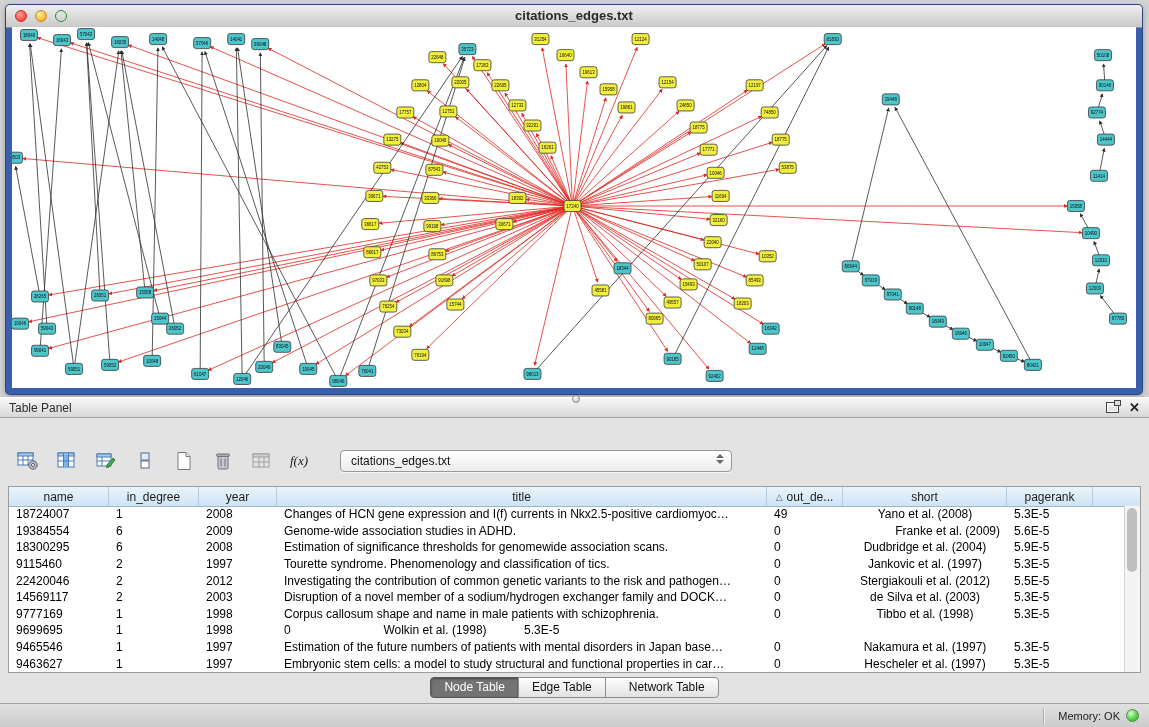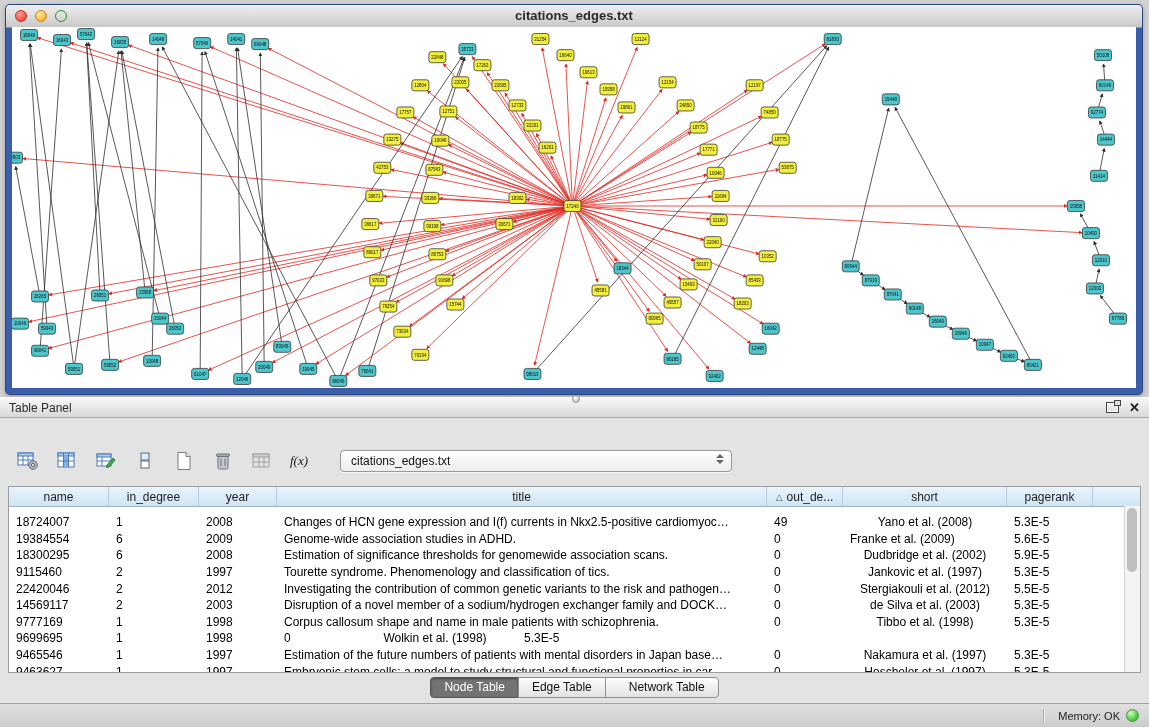--- a/index.html
+++ b/index.html
@@ -76,21 +76,21 @@
     background:linear-gradient(#eaf4fc,#cfe4f4);
     border-bottom:1px solid #9db7ca;font-size:12px;color:#1c1c1c;
   }
   .gh-cell{
     box-sizing:border-box;border-right:1px solid #b6cddf;
     display:flex;align-items:center;justify-content:center;gap:4px;
     white-space:nowrap;overflow:hidden;flex:0 0 auto;
   }
   .gh-fill{flex:1 1 auto;border-right:none;}
   .sort-icon{font-size:9px;color:#4a5a66;}
-  .grid-rows{position:absolute;left:0;right:15px;top:19px;bottom:0;overflow:hidden;margin-top:8px;}
+  .grid-rows{position:absolute;left:0;right:15px;top:19px;bottom:0;overflow:hidden;}
   .g-row{display:flex;height:16.6px;align-items:center;font-size:12px;color:#000;}
   .g-cell{box-sizing:border-box;padding:0 7px;white-space:nowrap;overflow:hidden;flex:0 0 auto;}
   .vscroll{
     position:absolute;right:0;top:19px;bottom:0;width:15px;
     background:#f4f4f4;border-left:1px solid #d4d4d4;
   }
   .vthumb{position:absolute;left:2px;top:2px;width:10px;height:64px;background:#bfbfbf;border-radius:6px;}
   
   .tabs{position:absolute;left:0;right:0;top:280px;display:flex;justify-content:center;}
   .tab{
@@ -820,30 +820,30 @@
           <div class="g-cell" style="width: 76px;">49</div>
           <div class="g-cell" style="width: 164px; text-align: center;">Yano et al. (2008)</div>
           <div class="g-cell" style="width: 86px;">5.3E-5</div>
         </div>
         <div class="g-row">
           <div class="g-cell" style="width: 100px;">19384554</div>
           <div class="g-cell" style="width: 90px;">6</div>
           <div class="g-cell" style="width: 78px;">2009</div>
           <div class="g-cell" style="width: 490px;">Genome-wide association studies in ADHD.</div>
           <div class="g-cell" style="width: 76px;">0</div>
-          <div class="g-cell" style="width: 164px; text-align: left;">Franke et al. (2009)</div>
+          <div class="g-cell" style="width: 164px; text-align: right;">Franke et al. (2009)</div>
           <div class="g-cell" style="width: 86px;">5.6E-5</div>
         </div>
         <div class="g-row">
           <div class="g-cell" style="width: 100px;">18300295</div>
           <div class="g-cell" style="width: 90px;">6</div>
           <div class="g-cell" style="width: 78px;">2008</div>
           <div class="g-cell" style="width: 490px;">Estimation of significance thresholds for genomewide association scans.</div>
           <div class="g-cell" style="width: 76px;">0</div>
-          <div class="g-cell" style="width: 164px; text-align: center;">Dudbridge et al. (2002)</div>
+          <div class="g-cell" style="width: 164px; text-align: center;">Dudbridge et al. (2004)</div>
           <div class="g-cell" style="width: 86px;">5.9E-5</div>
         </div>
         <div class="g-row">
           <div class="g-cell" style="width: 100px;">9115460</div>
           <div class="g-cell" style="width: 90px;">2</div>
           <div class="g-cell" style="width: 78px;">1997</div>
           <div class="g-cell" style="width: 490px;">Tourette syndrome. Phenomenology and classification of tics.</div>
           <div class="g-cell" style="width: 76px;">0</div>
           <div class="g-cell" style="width: 164px; text-align: center;">Jankovic et al. (1997)</div>
           <div class="g-cell" style="width: 86px;">5.3E-5</div>

